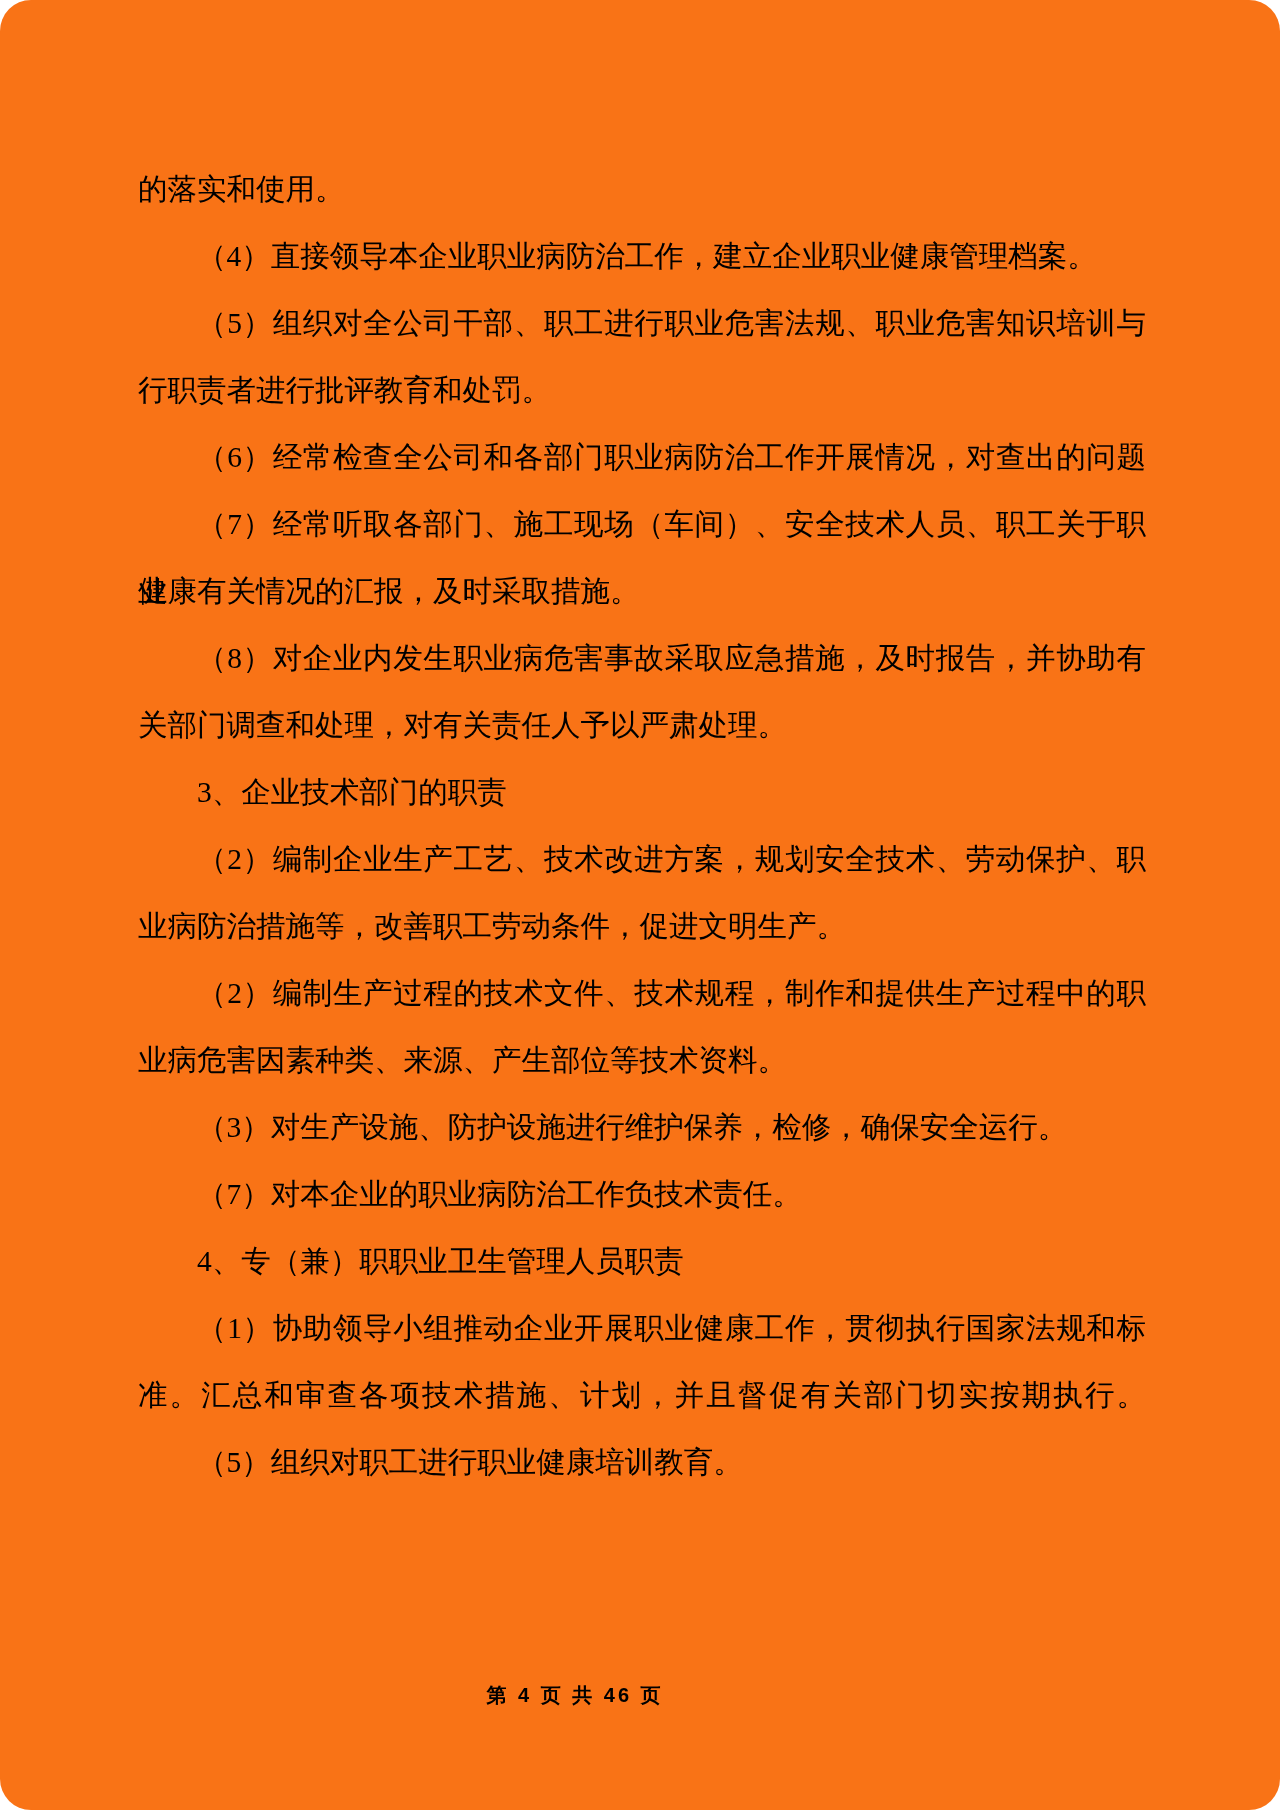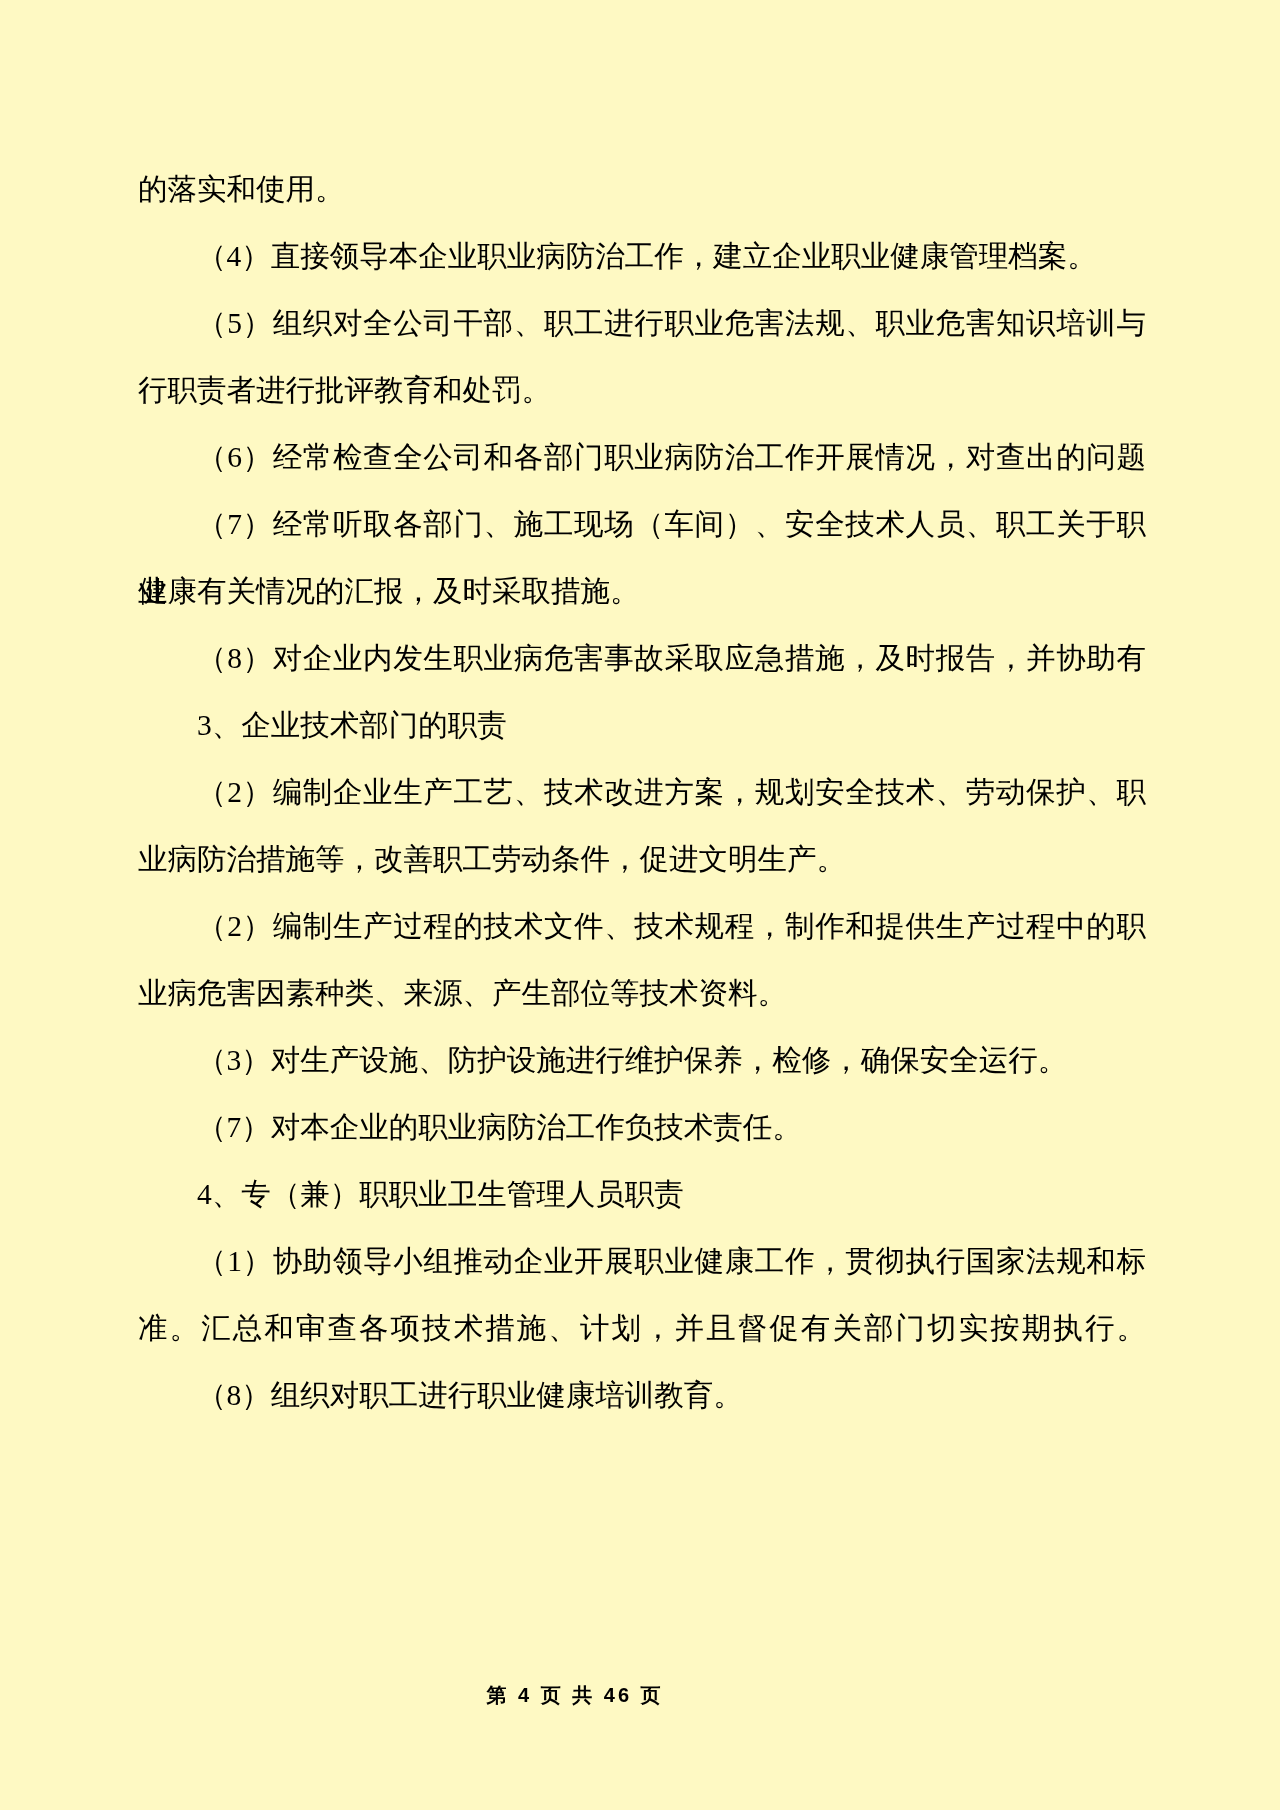--- a/index.html
+++ b/index.html
@@ -7,21 +7,22 @@
     width: 1280px;
     height: 1810px;
     background: #ffffff;
     font-family: "Liberation Serif", "DejaVu Serif", serif;
     position: relative;
     overflow: hidden;
   }
   .doc-page {
     position: absolute;
     inset: 0;
-    background: #fef9c3;
+    background: #f97316;
+    border-radius: 31px;
   }
   .doc-body {
     position: absolute;
     left: 138px;
     top: 156px;
     width: 1008px;
   }
   .line {
     height: 67px;
     line-height: 67px;
@@ -55,26 +56,27 @@
 <div class="doc-page">
   <div class="doc-body">
       <div class="line">的落实和使用。</div>
       <div class="line ind">（4）直接领导本企业职业病防治工作，建立企业职业健康管理档案。</div>
       <div class="line ind just">（5）组织对全公司干部、职工进行职业危害法规、职业危害知识培训与</div>
       <div class="line">行职责者进行批评教育和处罚。</div>
       <div class="line ind just">（6）经常检查全公司和各部门职业病防治工作开展情况，对查出的问题</div>
       <div class="line ind just">（7）经常听取各部门、施工现场（车间）、安全技术人员、职工关于职业</div>
       <div class="line">健康有关情况的汇报，及时采取措施。</div>
       <div class="line ind just">（8）对企业内发生职业病危害事故采取应急措施，及时报告，并协助有</div>
+      <div class="line">关部门调查和处理，对有关责任人予以严肃处理。</div>
       <div class="line ind">3、企业技术部门的职责</div>
       <div class="line ind just">（2）编制企业生产工艺、技术改进方案，规划安全技术、劳动保护、职</div>
       <div class="line">业病防治措施等，改善职工劳动条件，促进文明生产。</div>
       <div class="line ind just">（2）编制生产过程的技术文件、技术规程，制作和提供生产过程中的职</div>
       <div class="line">业病危害因素种类、来源、产生部位等技术资料。</div>
       <div class="line ind">（3）对生产设施、防护设施进行维护保养，检修，确保安全运行。</div>
       <div class="line ind">（7）对本企业的职业病防治工作负技术责任。</div>
       <div class="line ind">4、专（兼）职职业卫生管理人员职责</div>
       <div class="line ind just">（1）协助领导小组推动企业开展职业健康工作，贯彻执行国家法规和标</div>
       <div class="line just">准。汇总和审查各项技术措施、计划，并且督促有关部门切实按期执行。</div>
-      <div class="line ind">（8）组织对职工进行职业健康培训教育。</div>
+      <div class="line ind">（5）组织对职工进行职业健康培训教育。</div>
     </div>
   <div class="doc-footer">第 4 页 共 46 页</div>
 </div>
 
 </body></html>

